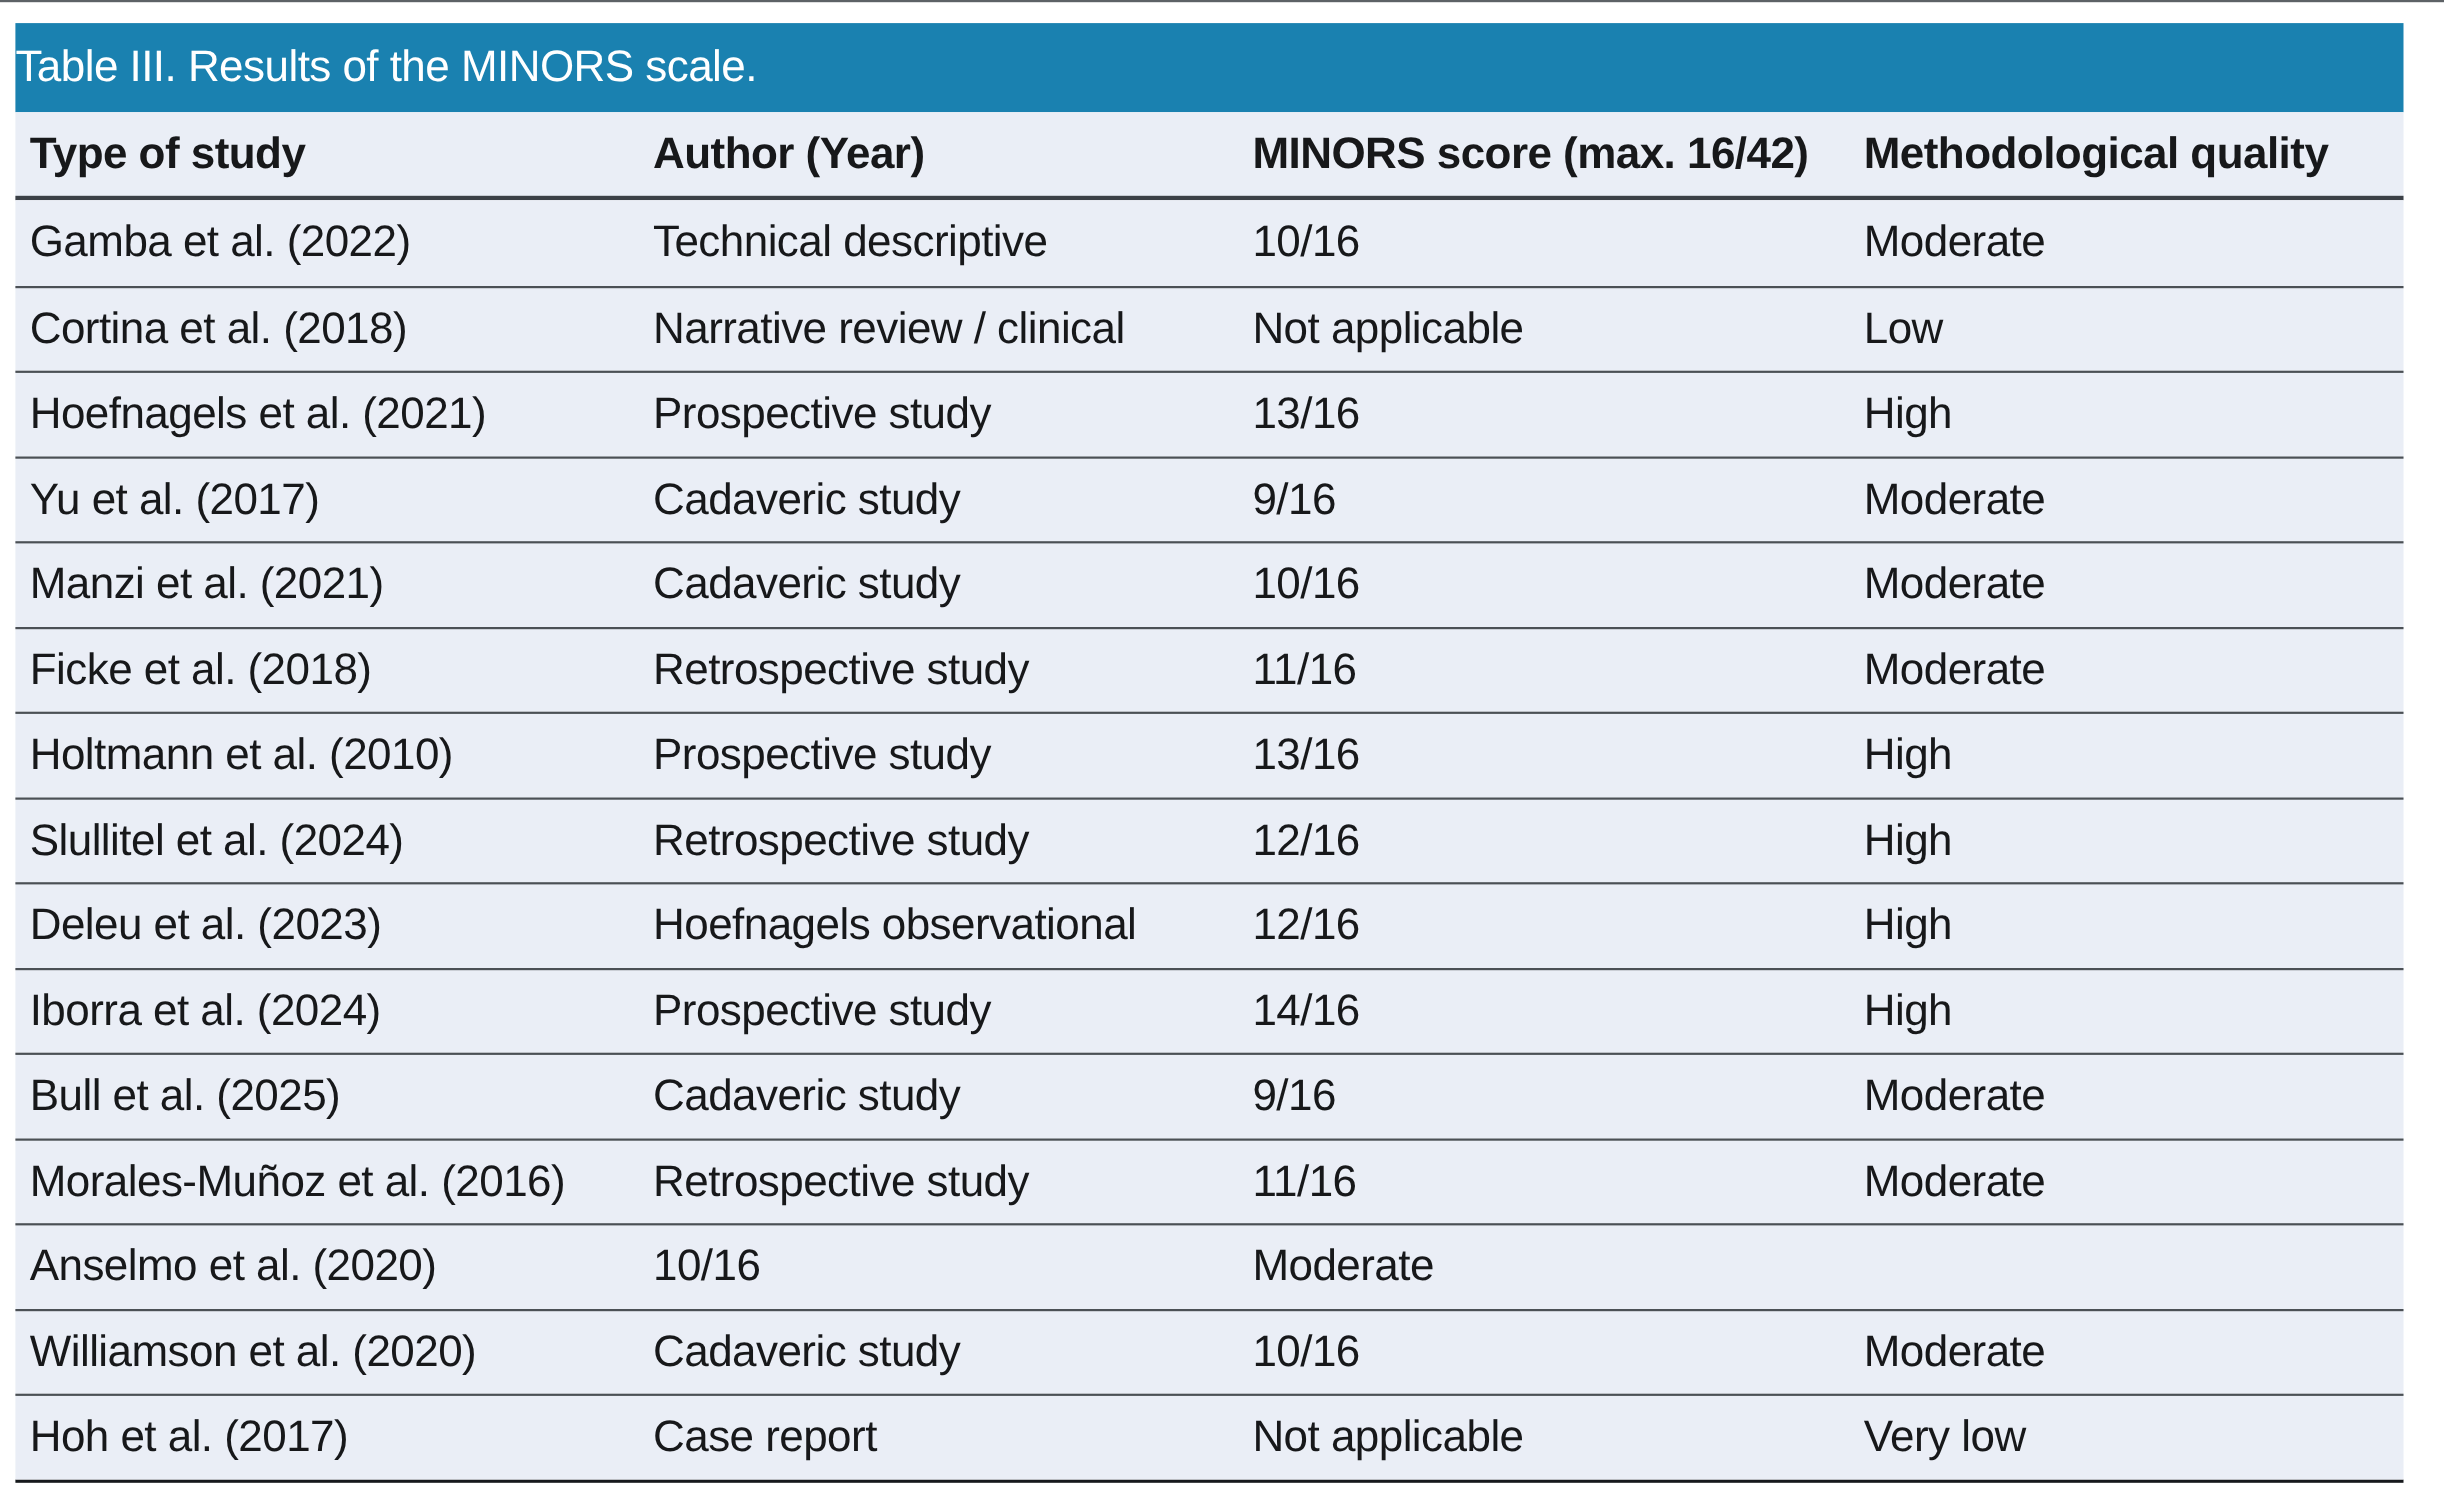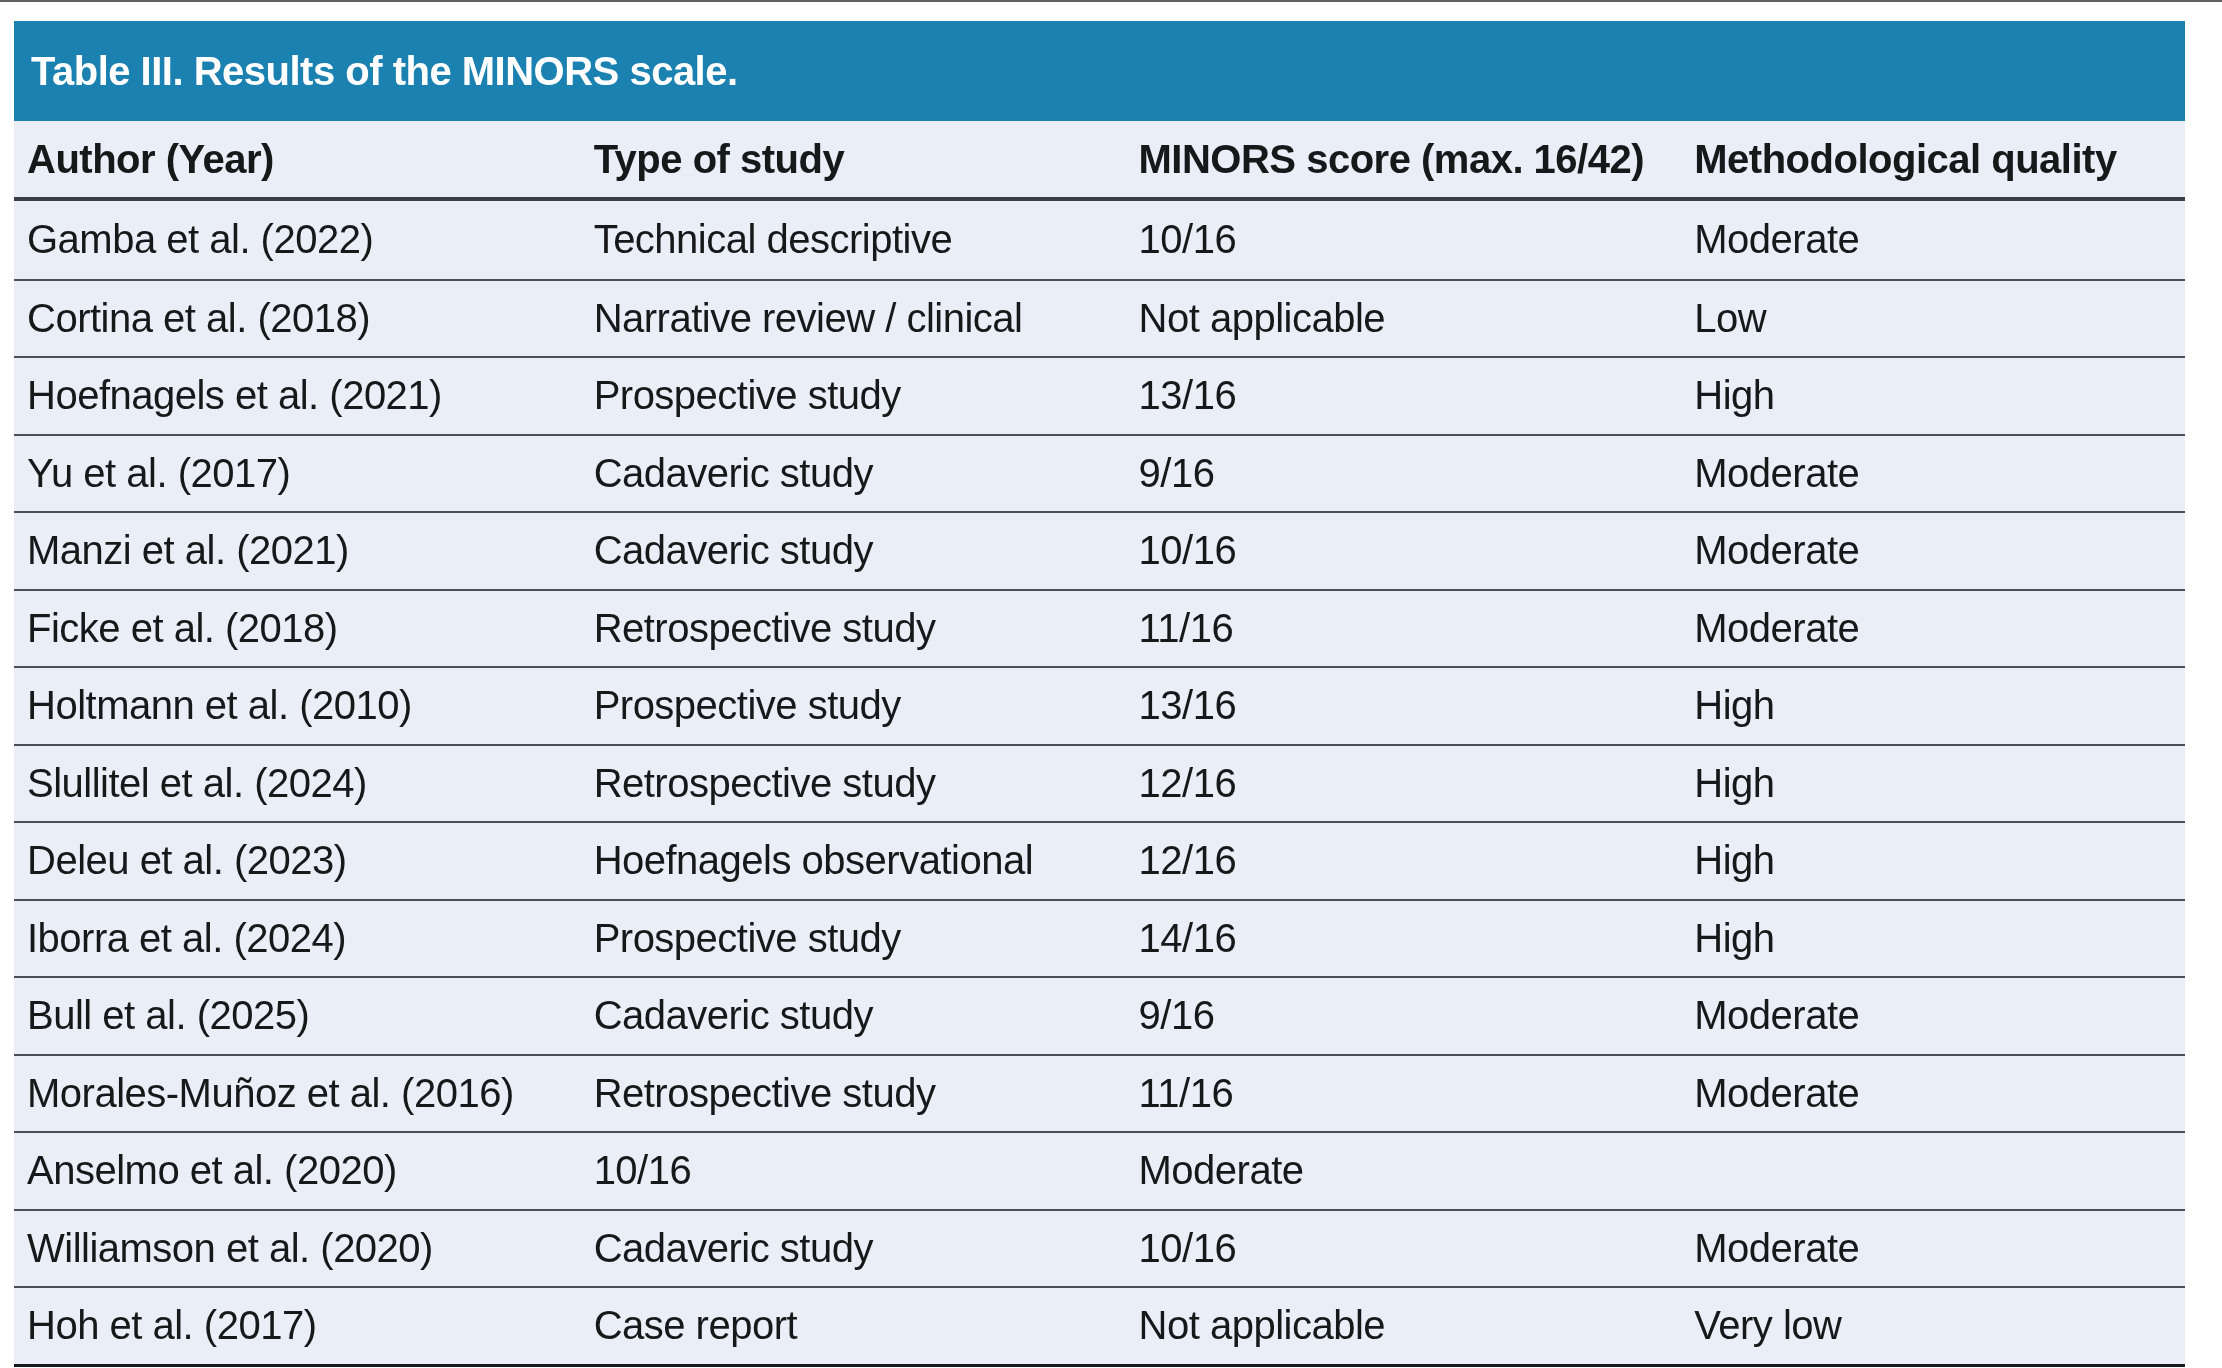--- a/index.html
+++ b/index.html
@@ -22,28 +22,27 @@
     background: var(--top-line, #5d6266);
   }
   .table-card {
     position: absolute;
     left: 14px;
     top: 21px;
     width: 2171px;
   }
   .title-bar {
     box-sizing: border-box;
-    height: 100px;
+    height: 81px;
     background: var(--accent, #1a81b0);
     color: var(--title-text, #ffffff);
     display: flex;
     align-items: center;
-    padding-left: 17px;
     font-size: 40px;
-    font-weight: 700;
+    font-weight: 400;
     letter-spacing: -0.5px;
   }
   .grid-row {
     display: grid;
     grid-template-columns: 26.1% 25.1% 25.6% 23.2%;
     align-items: center;
     background: var(--row-bg, #eaeef6);
     color: var(--body-text, #17181a);
   }
   .header-row {
@@ -79,22 +78,22 @@
 
 <div class="page">
   <div class="top-rule"></div>
 
   <div class="table-card">
     <div class="title-bar">
       <span>Table III. Results of the MINORS scale.</span>
     </div>
 
     <div class="grid-row header-row">
+      <div class="cell">Type of study</div>
       <div class="cell">Author (Year)</div>
-      <div class="cell">Type of study</div>
       <div class="cell">MINORS score (max. 16/42)</div>
       <div class="cell">Methodological quality</div>
     </div>
 
     <div class="rows" id="table-body">
   <div class="grid-row row">
     <div class="cell">Gamba et al. (2022)</div>
     <div class="cell">Technical descriptive</div>
     <div class="cell">10/16</div>
     <div class="cell">Moderate</div>

